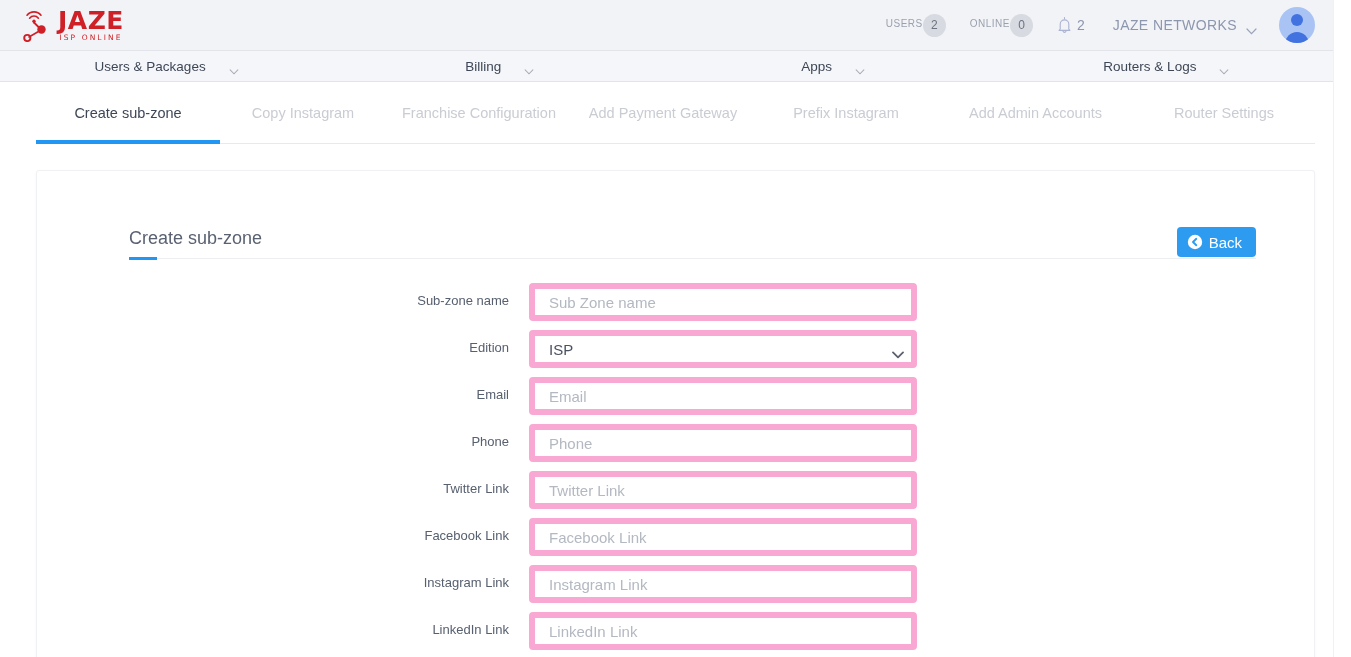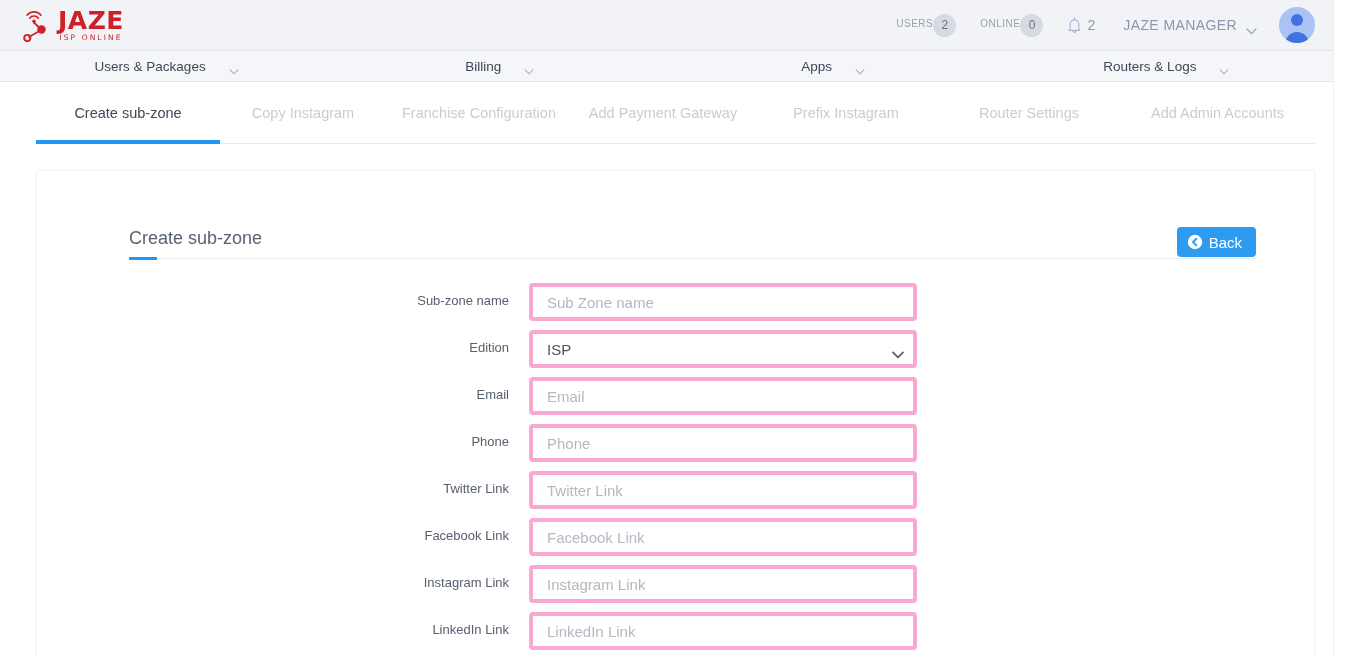--- a/index.html
+++ b/index.html
@@ -147,21 +147,21 @@
     margin-bottom: 9px;
   }
   .form-label {
     width: 492px; text-align: right;
     font-size: 13px; color: #57606f;
     padding-right: 20px; padding-top: 10px;
     line-height: 16px;
   }
   .form-control {
     width: 388px; height: 38px;
-    border: 4px solid #f9a8d4; border-radius: 4px;
+    border: 6px solid #f9a8d4; border-radius: 4px;
     background: #ffffff;
     font-size: 15px; color: #9aa0ab;
     padding: 0 14px;
     font-family: "Liberation Sans", sans-serif;
     outline: none;
   }
   .form-control::placeholder { color: #b3b8c1; }
   .select-wrap { position: relative; width: 388px; }
   select.form-control {
     width: 100%; color: #4a5160; appearance: none;
@@ -220,21 +220,21 @@
     <div class="bell-wrap">
       <span class="bell-icon">
         <svg viewBox="0 0 15 17" width="15" height="17">
           <path d="M7.5 1.6 V0.6 M3.2 12 V7.2 a4.3 4.3 0 0 1 8.6 0 V12 l1.1 1.4 H2.1 Z M6 14.3 a1.6 1.6 0 0 0 3 0" fill="none" stroke="#aab3d1" stroke-width="1.1" stroke-linejoin="round" stroke-linecap="round"></path>
         </svg>
       </span>
       <span class="bell-count">2</span>
     </div>
 
     <div class="org-name">
-      <span>JAZE MANAGER</span>
+      <span>JAZE NETWORKS</span>
       <span class="chev-small">
         <svg viewBox="0 0 11 7" width="11" height="7">
           <path d="M1 1 L5.5 5.6 L10 1" fill="none" stroke="#9aa3b8" stroke-width="1.2" stroke-linecap="round"></path>
         </svg>
       </span>
     </div>
 
     <div class="avatar">
       <span class="avatar-head"></span>
       <span class="avatar-body"></span>
@@ -287,25 +287,25 @@
   </div>
   <div class="tab" style="width:186px">
     <span>Franchise Configuration</span>
   </div>
   <div class="tab" style="width:182px">
     <span>Add Payment Gateway</span>
   </div>
   <div class="tab" style="width:184px">
     <span>Prefix Instagram</span>
   </div>
+  <div class="tab" style="width:195px">
+    <span>Add Admin Accounts</span>
+  </div>
   <div class="tab" style="width:182px">
     <span>Router Settings</span>
-  </div>
-  <div class="tab" style="width:195px">
-    <span>Add Admin Accounts</span>
   </div>
 </div>
 
 <div class="card">
 
   <div class="card-head">
     <div class="card-title">Create sub-zone</div>
     <div class="title-rule"></div>
     <div class="title-accent"></div>
 

